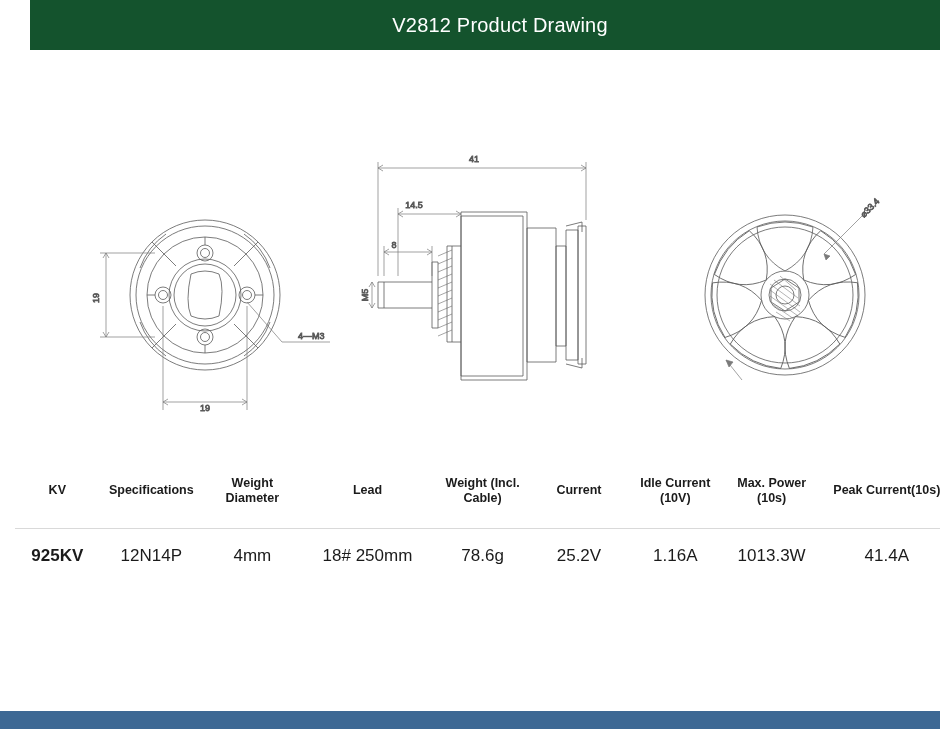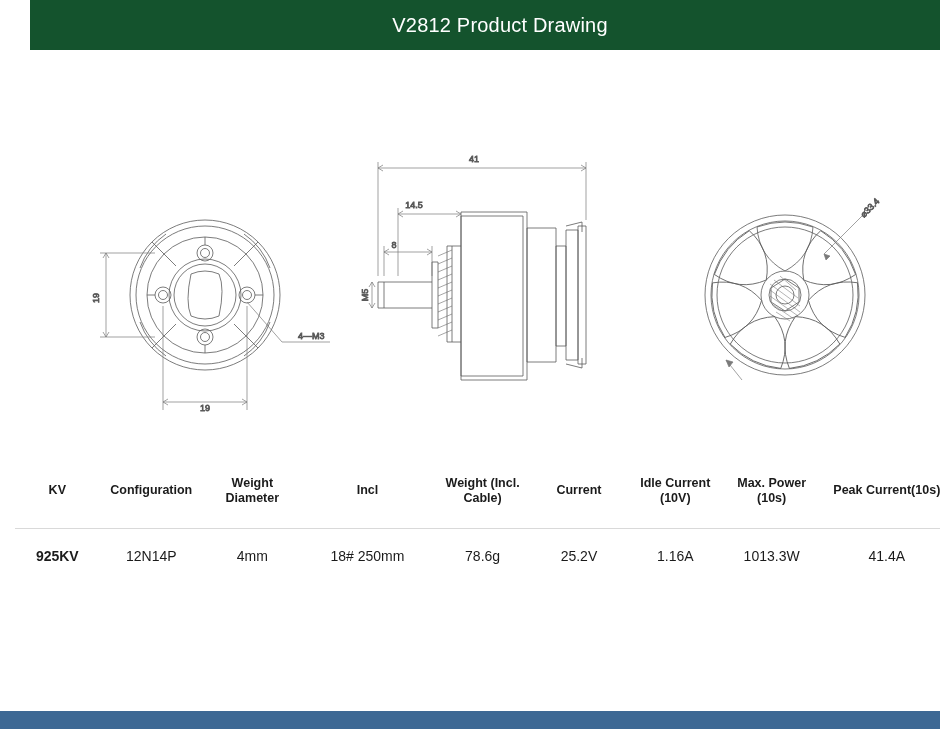--- a/index.html
+++ b/index.html
@@ -66,21 +66,21 @@
     font-weight: bold;
     color: #1b1b1b;
     padding: 10px 2px;
     vertical-align: middle;
     text-align: center;
     line-height: 1.22;
     height: 74px;
     box-sizing: border-box;
   }
   .spec-table td {
-    font-size: 14px;
+    font-size: 17px;
     color: #1b1b1b;
     padding: 14px 2px;
     text-align: center;
     vertical-align: middle;
     height: 56px;
     box-sizing: border-box;
   }
   .spec-table td.kv-cell {
     font-weight: bold;
   }
@@ -292,23 +292,23 @@
       <col style="width:14.0%">
       <col style="width:10.5%">
       <col style="width:10.0%">
       <col style="width:10.5%">
       <col style="width:10.0%">
       <col style="width:14.5%">
     </colgroup>
     <thead>
       <tr>
         <th>KV</th>
-        <th>Configuration</th>
+        <th>Specifications</th>
         <th>Weight Diameter</th>
-        <th>Incl</th>
+        <th>Lead</th>
         <th>Weight (Incl. Cable)</th>
         <th>Current</th>
         <th>Idle Current (10V)</th>
         <th>Max. Power (10s)</th>
         <th>Peak Current(10s)</th>
       </tr>
     </thead>
     <tbody>
       <tr class="row-divider">
         <td class="kv-cell">925KV</td>

